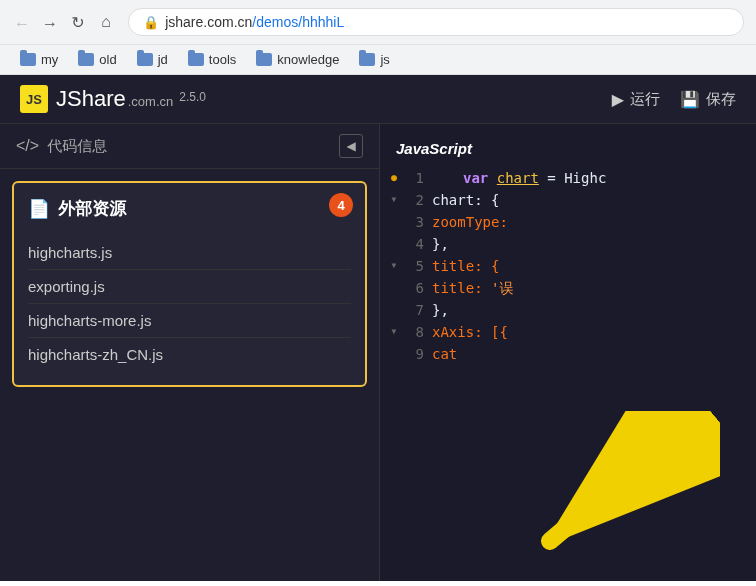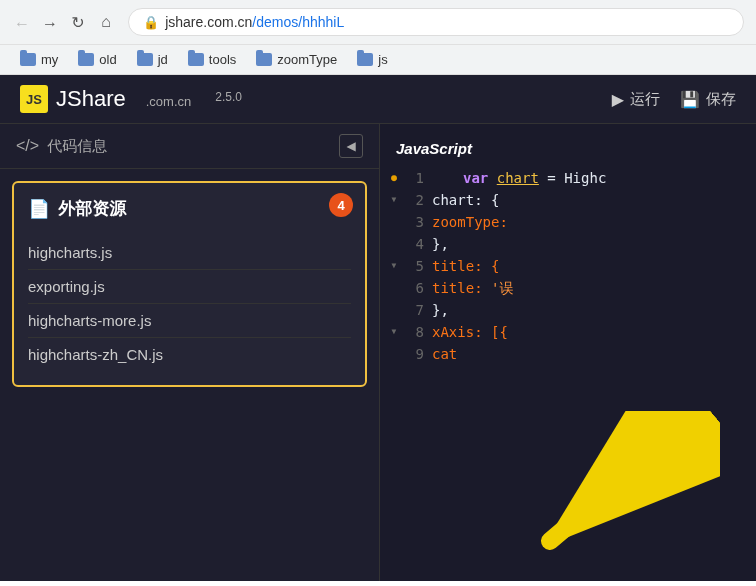--- a/index.html
+++ b/index.html
@@ -377,36 +377,36 @@
     <div class="bookmark-item">
       <span class="folder-icon"></span>
       <span>jd</span>
     </div>
     <div class="bookmark-item">
       <span class="folder-icon"></span>
       <span>tools</span>
     </div>
     <div class="bookmark-item">
       <span class="folder-icon"></span>
-      <span>zoomType</span>
+      <span>knowledge</span>
     </div>
     <div class="bookmark-item">
       <span class="folder-icon"></span>
       <span>js</span>
     </div>
   </div>
 </div>
 
 <div class="app-area">
 
   <div class="app-header">
     <div class="logo-area">
       <div class="js-badge">JS</div>
       <div class="logo-text">
-        <div style="display:flex;align-items:baseline;gap:20px;">
+        <div style="display:flex;align-items:baseline;gap:2px;">
           <span class="logo-name">JShare</span>
             <span class="logo-name" style="font-size:13px;color:#aaa;">.com.cn</span>
           <span class="logo-version">2.5.0</span>
         </div>
       </div>
     </div>
     <div class="header-actions">
       <div class="action-btn">
         <span class="icon">▶</span>
         <span>运行</span>

